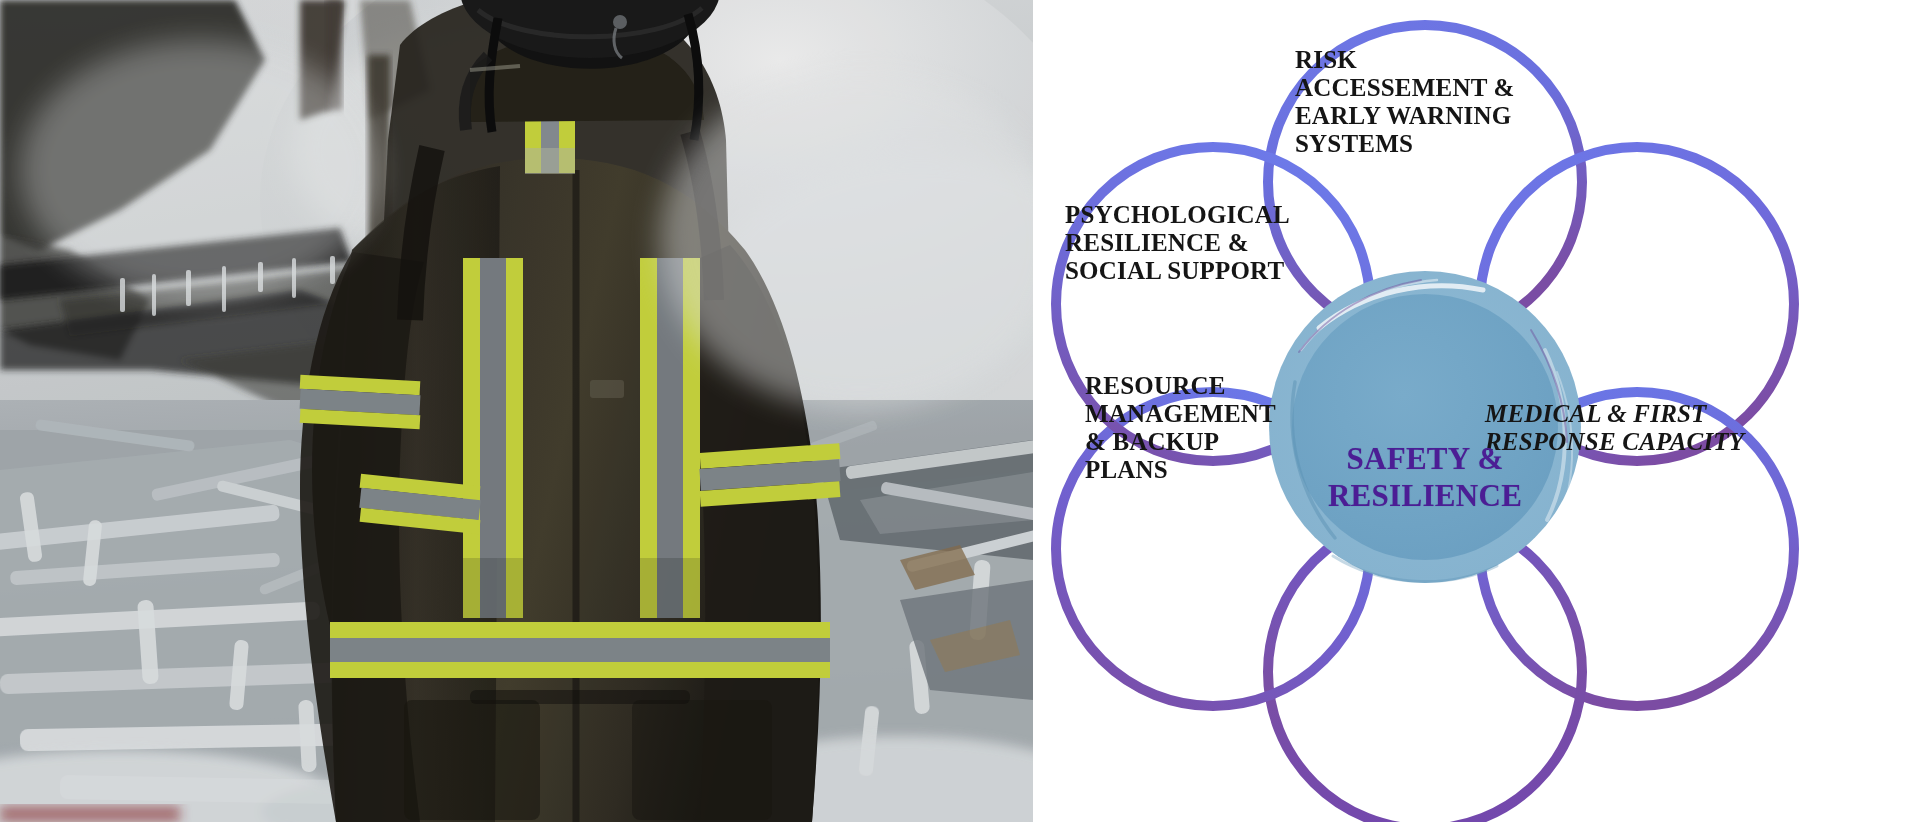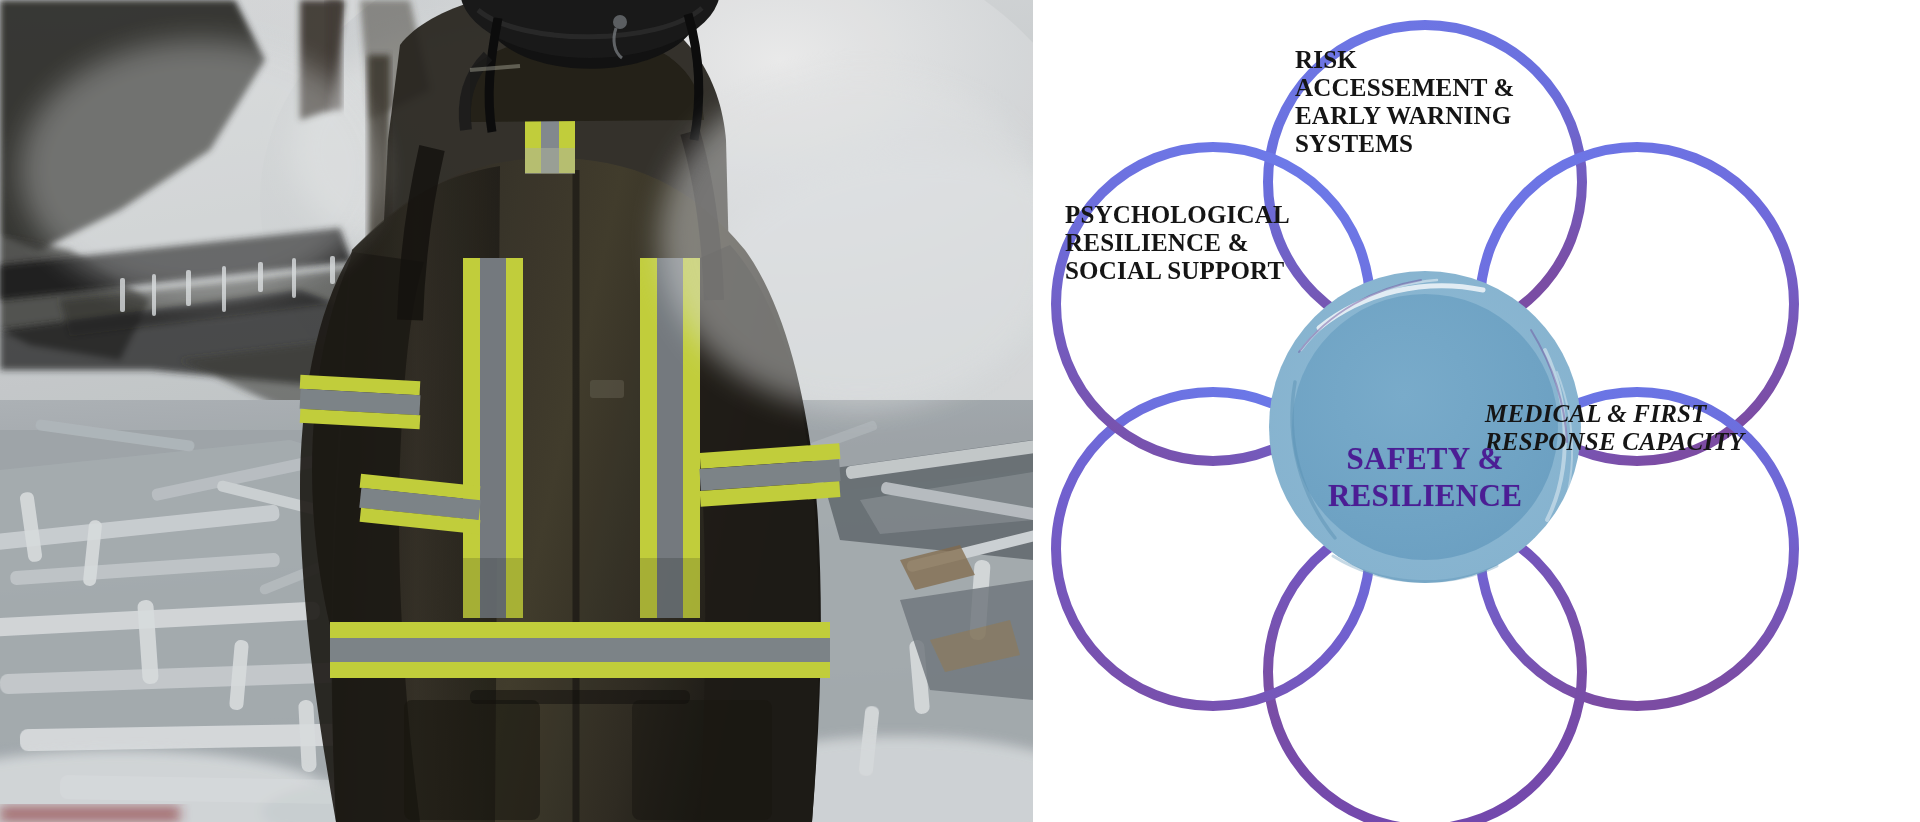--- a/index.html
+++ b/index.html
@@ -401,20 +401,24 @@
     <div class="petal-label" style="left:262px; top:46px; width:262px;">RISK
 ACCESSEMENT &amp;
 EARLY WARNING
 SYSTEMS</div>
 
 
     <div class="petal-label" style="left:452px; top:400px; width:320px;font-style:italic;">MEDICAL &amp; FIRST
 RESPONSE CAPACITY</div>
 
 
+    <div class="petal-label" style="left:52px; top:372px; width:258px;">RESOURCE
+MANAGEMENT
+&amp; BACKUP
+PLANS</div>
 
     <div class="petal-label" style="left:32px; top:168px; width:292px;margin-top:33px;">PSYCHOLOGICAL
 RESILIENCE &amp;
 SOCIAL SUPPORT</div>
 
     <div class="core-label" style="left:272px; top:396px; width:240px;">SAFETY &amp;
 RESILIENCE</div>
   </div>
 
 </div>

